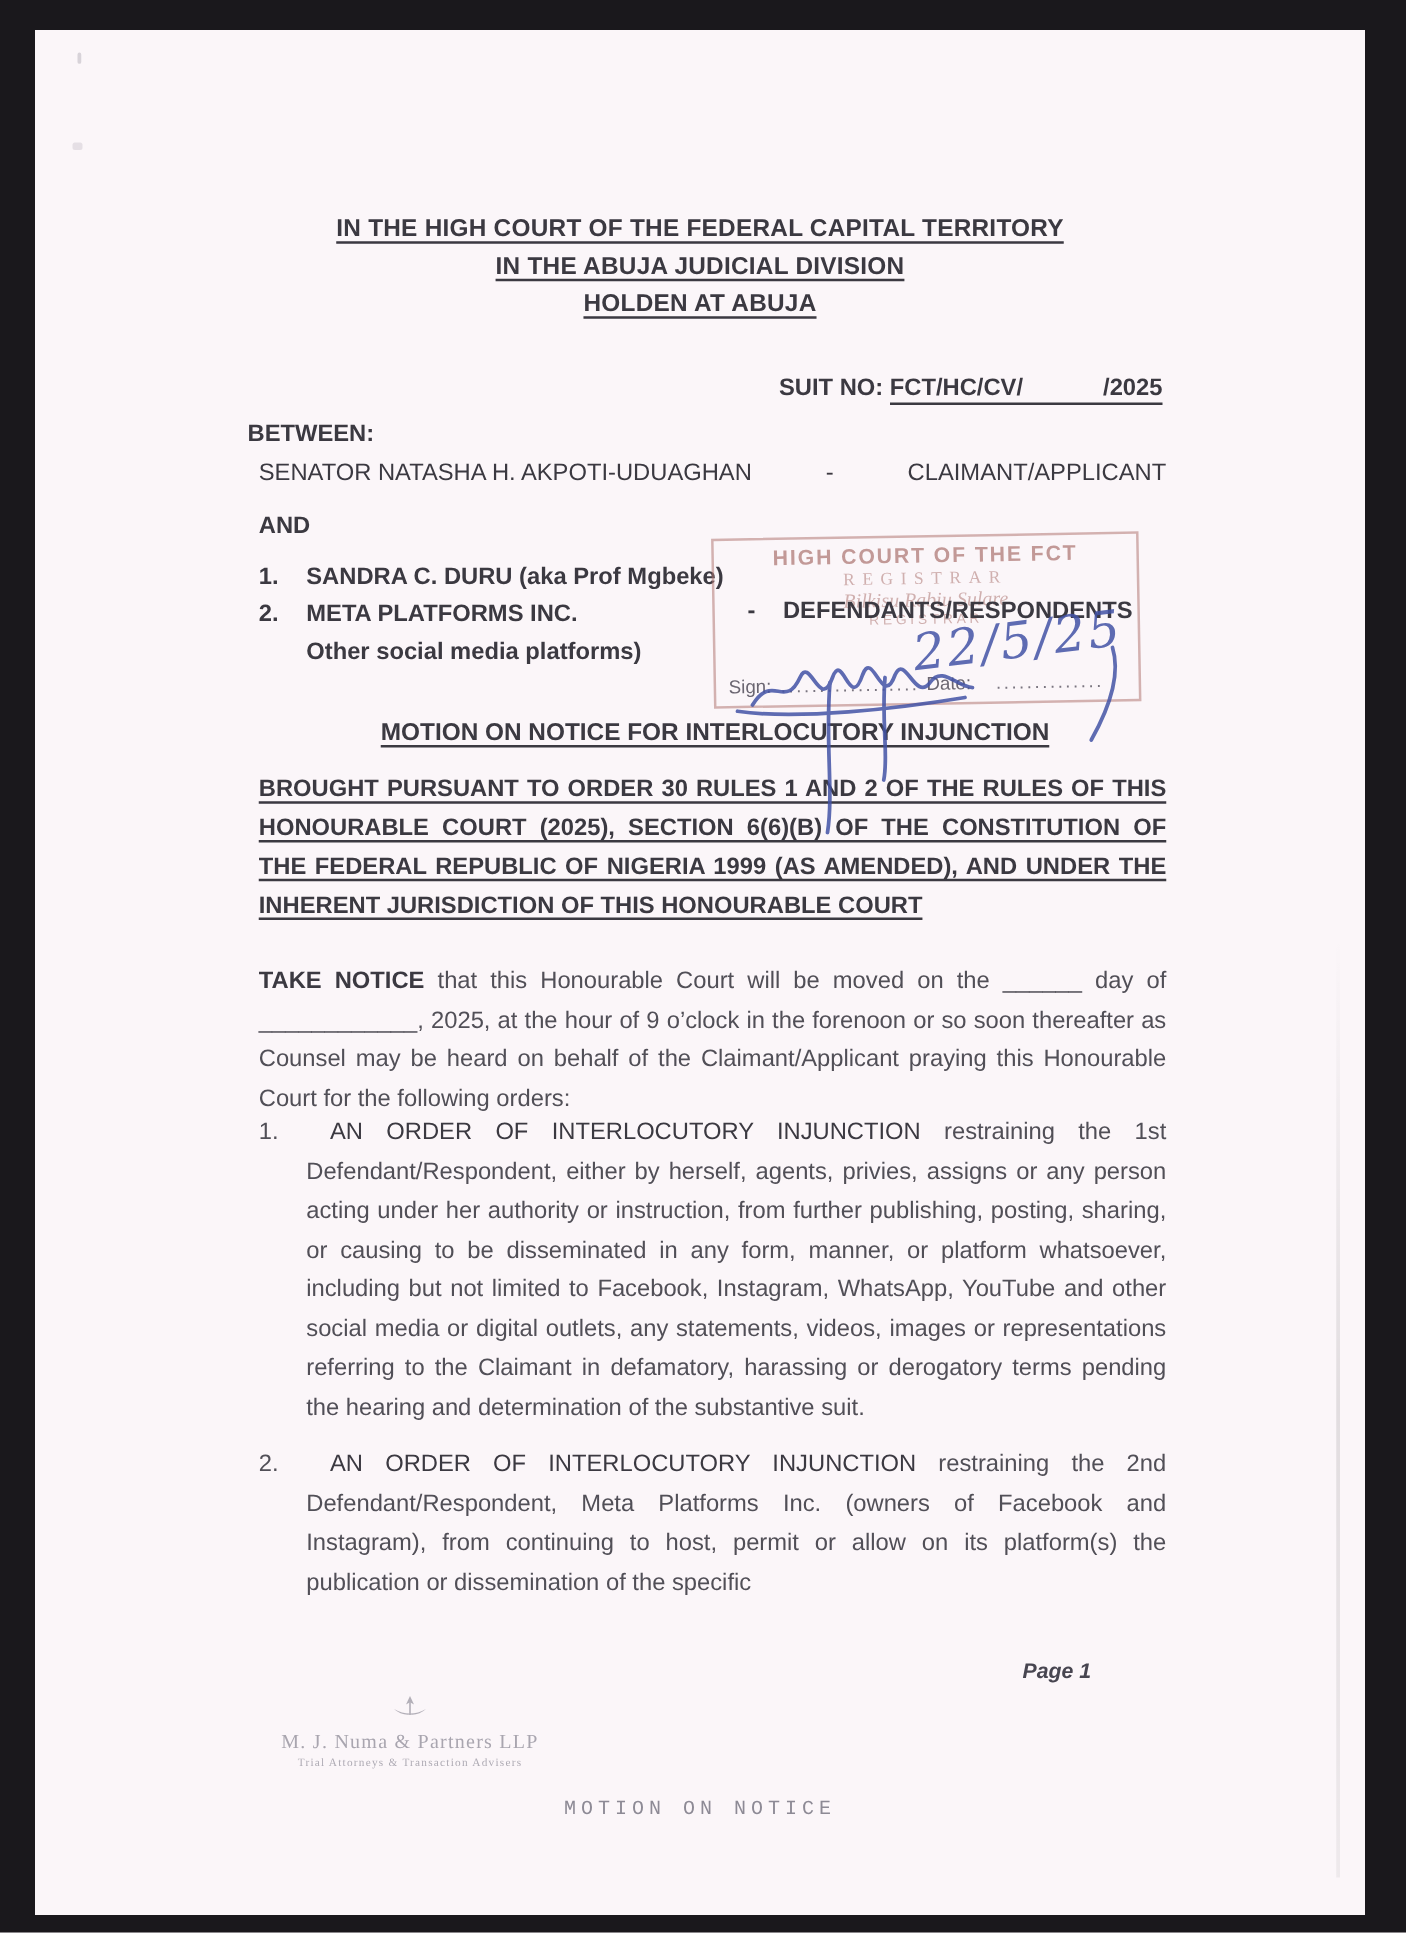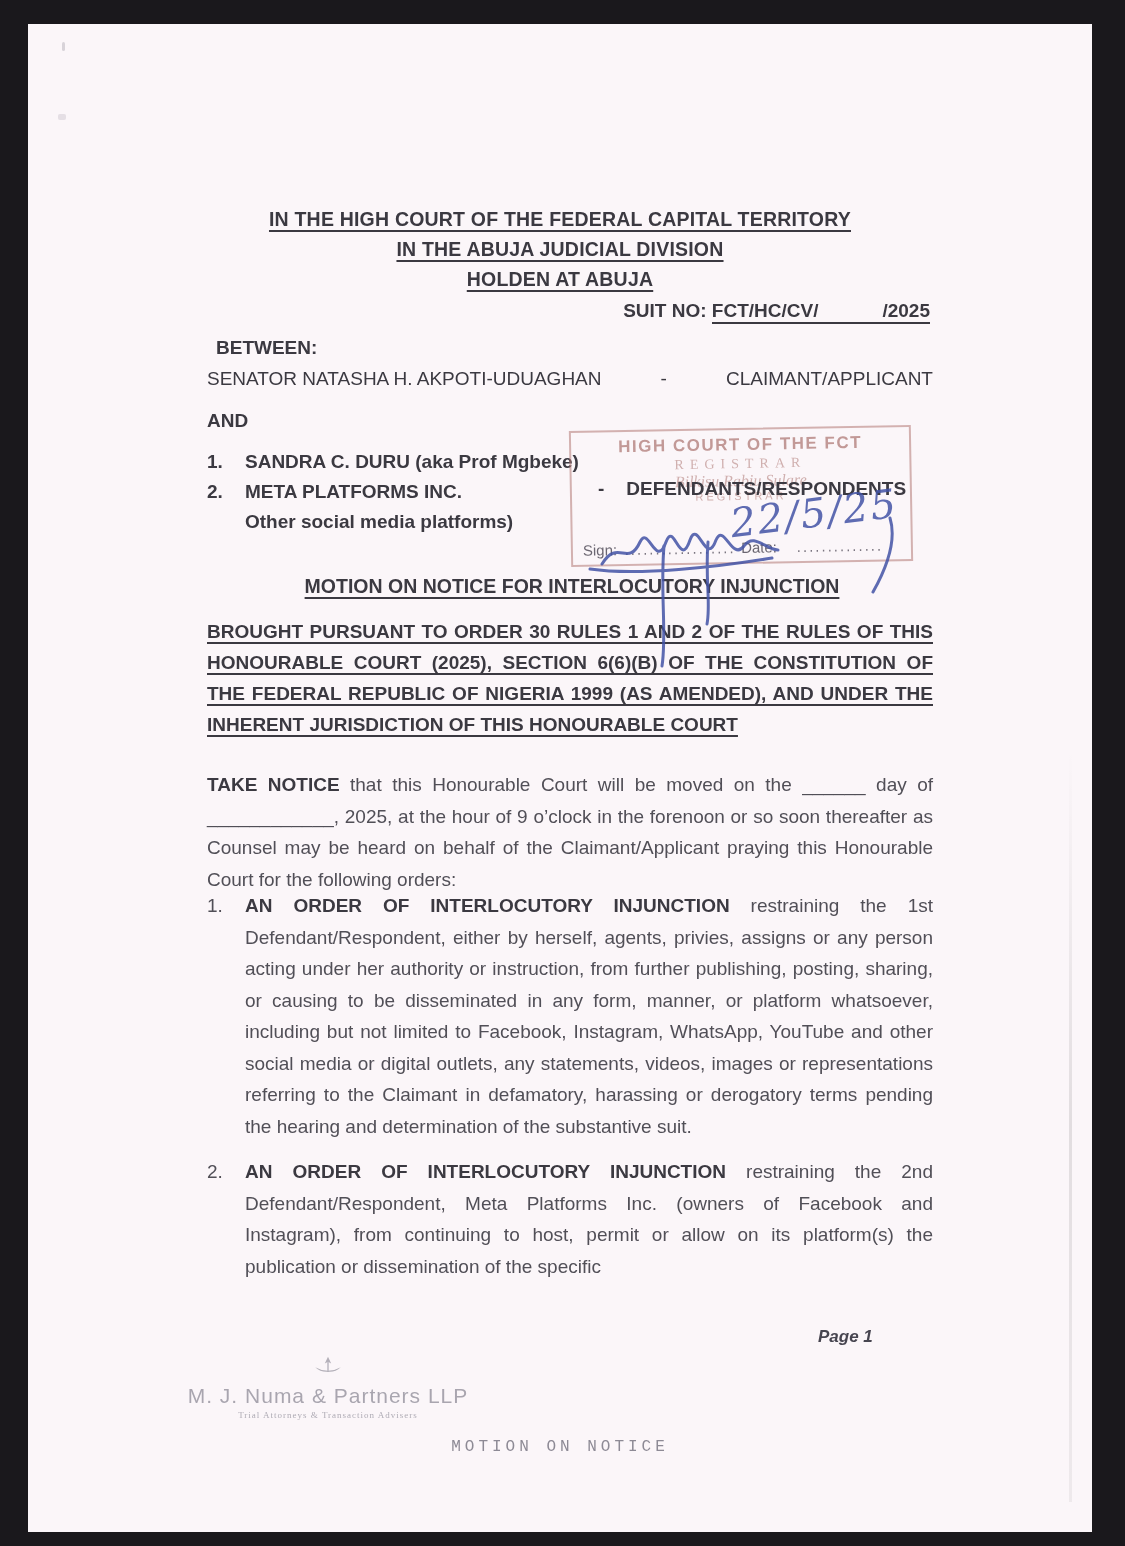--- a/index.html
+++ b/index.html
@@ -20,29 +20,29 @@
   .paper::after{ 
     content:""; position:absolute; right:20px; top:48%; width:3px; height:50%;
     background:linear-gradient(to bottom, rgba(0,0,0,0), rgba(0,0,0,0.10), rgba(0,0,0,0.05));
   }
   .artifact{position:absolute; background:#c9c4cc; border-radius:2px; opacity:.7;}
   .a1{left:34px; top:18px; width:3px; height:9px;}
   .a2{left:30px; top:90px; width:8px; height:6px; opacity:.45;}
 
   
   .court-header{position:absolute; top:144px; left:0; width:100%; text-align:center;
-    font-weight:bold; font-size:19.5px; line-height:30px; color:var(--ink_bold); letter-spacing:.2px;margin-top:36px;}
+    font-weight:bold; font-size:19.5px; line-height:30px; color:var(--ink_bold); letter-spacing:.2px;}
   .court-header .u{text-decoration:underline; text-underline-offset:4px; text-decoration-thickness:1.8px;}
 
   .suit-line{position:absolute; top:276px; right:162px; font-weight:bold; font-size:19px; color:var(--ink_bold);}
   .suit-line .val{border-bottom:2.2px solid var(--ink_bold); padding-bottom:1px;}
   .suit-gap{display:inline-block; width:64px;}
 
   
-  .between{position:absolute; top:313px; left:188px; font-weight:bold; font-size:19px; color:var(--ink_bold);}
+  .between{position:absolute; top:313px; left:170px; font-weight:bold; font-size:19px; color:var(--ink_bold);}
   .claimant-row{position:absolute; top:344px; left:179px; width:726px; display:flex;
     justify-content:space-between; font-weight:normal; font-size:19px; color:var(--ink_bold);}
   .and{position:absolute; top:386px; left:179px; font-weight:bold; font-size:19px; color:var(--ink_bold);}
 
   .defendants{position:absolute; top:423px; left:179px; width:420px; font-weight:bold;
     font-size:19px; line-height:30px; color:var(--ink_bold);}
   .def-row{display:flex;}
   .def-num{width:38px; flex:none;}
   .def-indent{padding-left:38px;}
 
@@ -79,28 +79,28 @@
 
   .take-notice{position:absolute; top:712px; left:179px; width:726px; text-align:justify;
     font-size:19px; line-height:31.5px; color:var(--ink);margin-top:33px;}
   .take-notice .lead{font-weight:bold; color:var(--ink_bold);}
 
   .orders{position:absolute; top:866px; left:179px; width:726px; font-size:19px;
     line-height:31.5px; color:var(--ink);}
   .order{display:flex; margin-bottom:14px;}
   .order .num{width:38px; flex:none;}
   .order .txt{flex:1; text-align:justify;}
-  .order .lead{font-weight:bold; color:var(--ink_bold);}
+  .order .lead{font-weight:normal; color:var(--ink_bold);margin-left:19px;}
 
   
   .page-num{position:absolute; top:1303px; left:790px; font-style:italic; font-weight:bold;
     font-size:17px; color:#474550;}
   .firm{position:absolute; top:1332px; left:150px; width:300px; text-align:center; color:var(--faded);}
   .firm .emblem{height:24px; opacity:.75;}
-  .firm .name{font-family:Liberation Sans, sans-serif; font-size:21px; letter-spacing:1px; opacity:.85;}
+  .firm .name{font-family:Liberation Serif, serif; font-size:16px; letter-spacing:1px; opacity:.85;}
   .firm .tag{font-family:"Liberation Serif", serif; font-size:9px; letter-spacing:1px; opacity:.8; margin-top:2px;}
   .doc-footer{position:absolute; top:1414px; left:0; width:100%; text-align:center;
     font-family:"Liberation Mono","DejaVu Sans Mono", monospace; font-size:16px;
     letter-spacing:4px; color:#8d8a95;}
 </style>
 </head>
 <body>
 
 <div class="paper">
 

